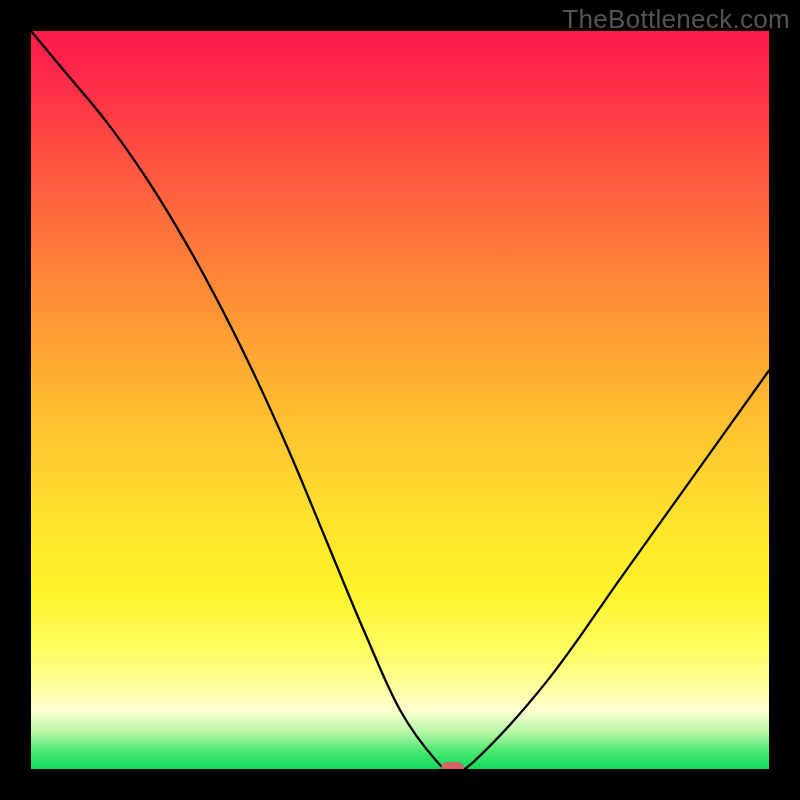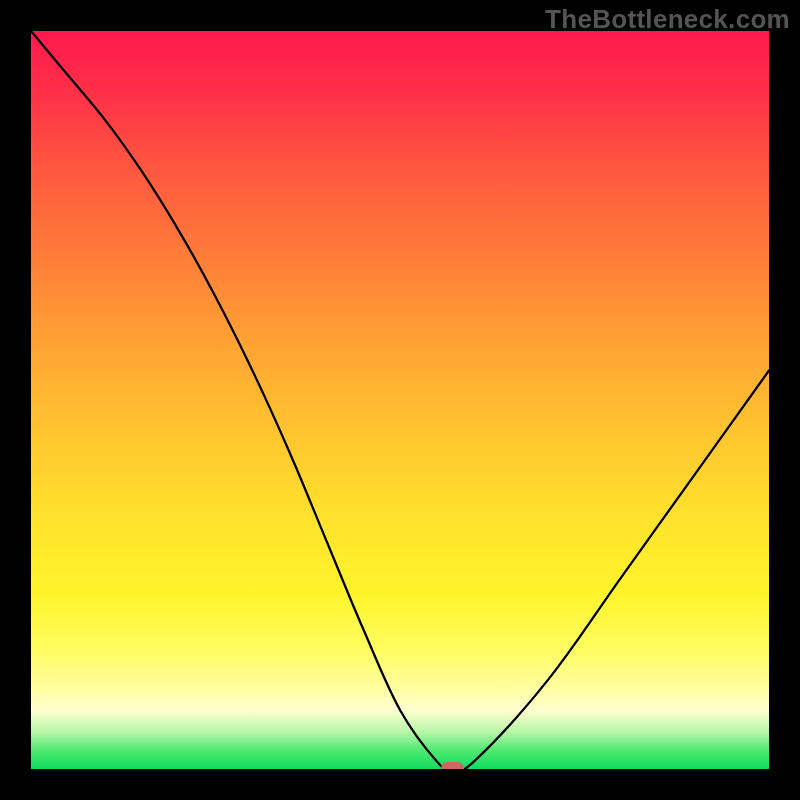--- a/index.html
+++ b/index.html
@@ -16,21 +16,21 @@
     width: 800px;
     height: 800px;
     background: #000000;
   }
   .watermark {
     position: absolute;
     top: 4px;
     right: 10px;
     color: #545454;
     font-size: 26px;
-    font-weight: 700;
+    font-weight: 400;
     letter-spacing: 0.3px;
     z-index: 10;
   }
   .plot {
     position: absolute;
     left: 31px;
     top: 31px;
     width: 738px;
     height: 738px;
     overflow: hidden;

